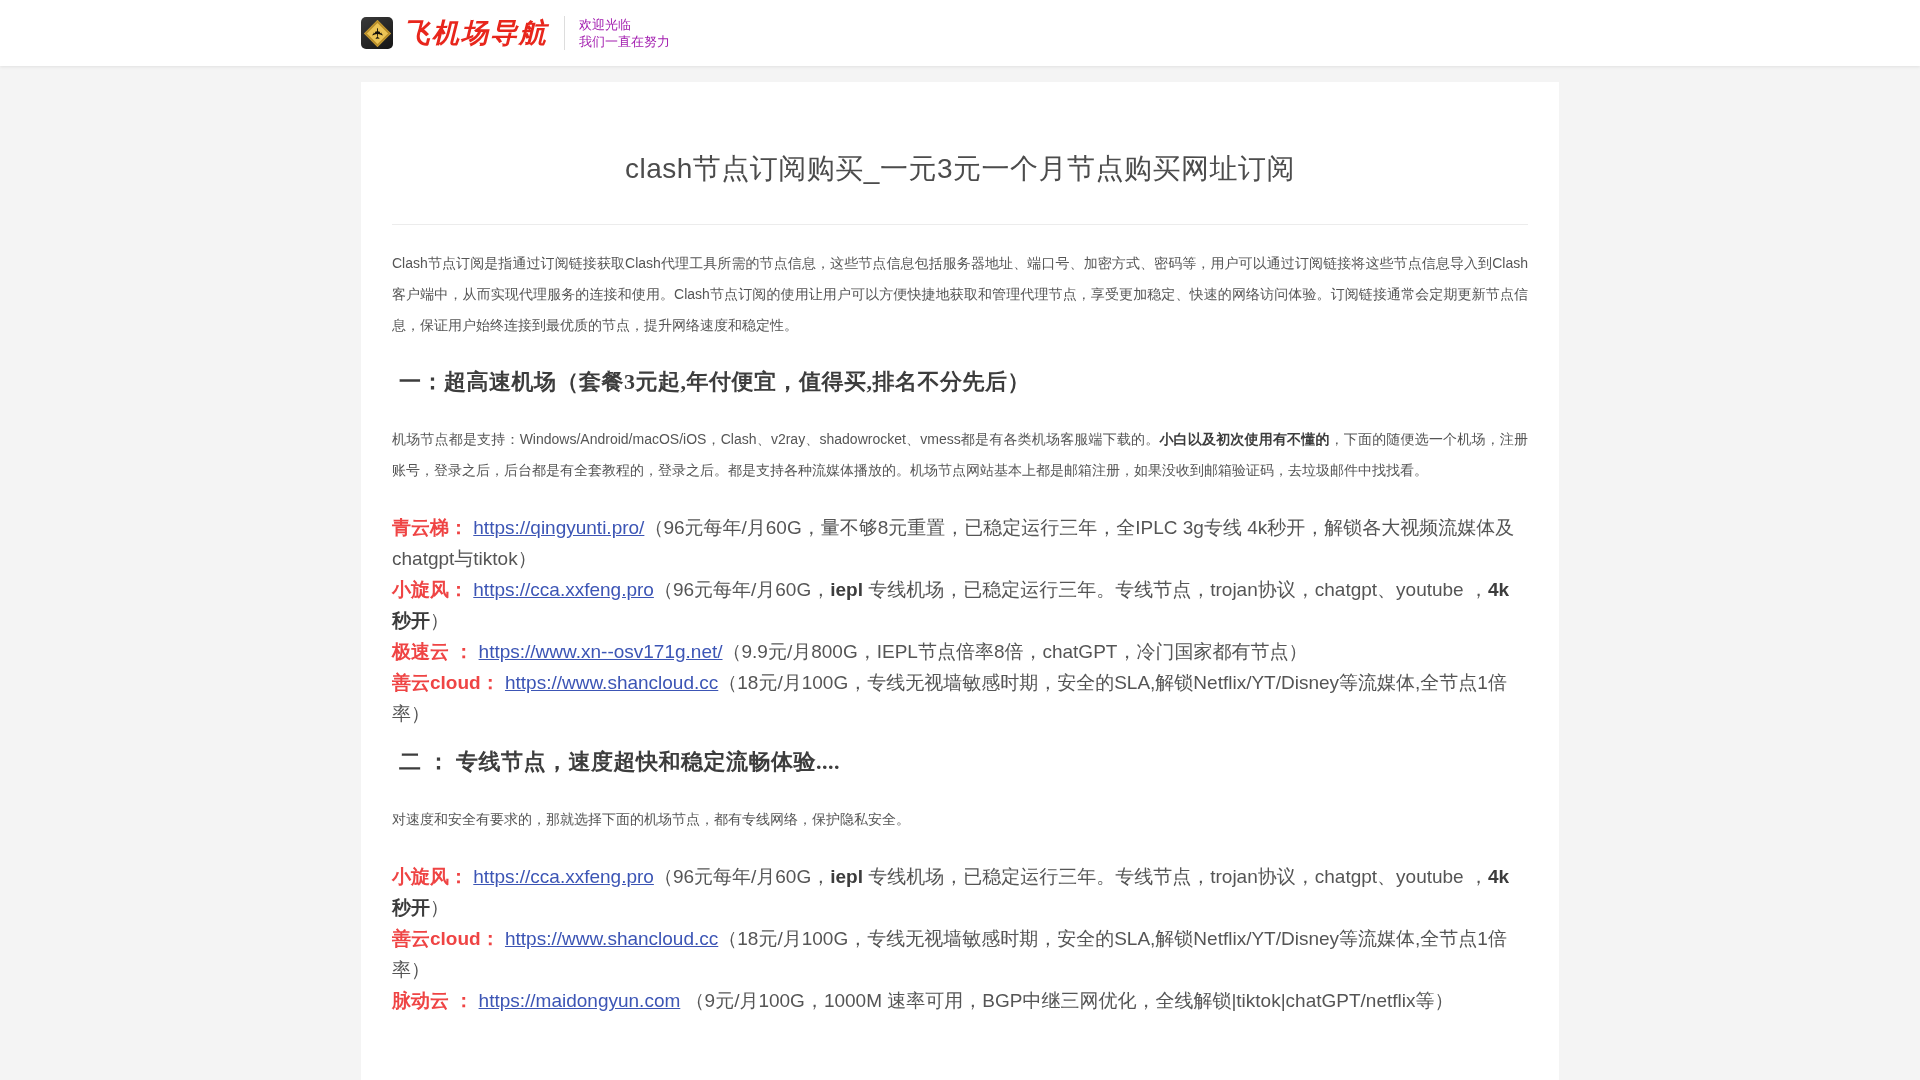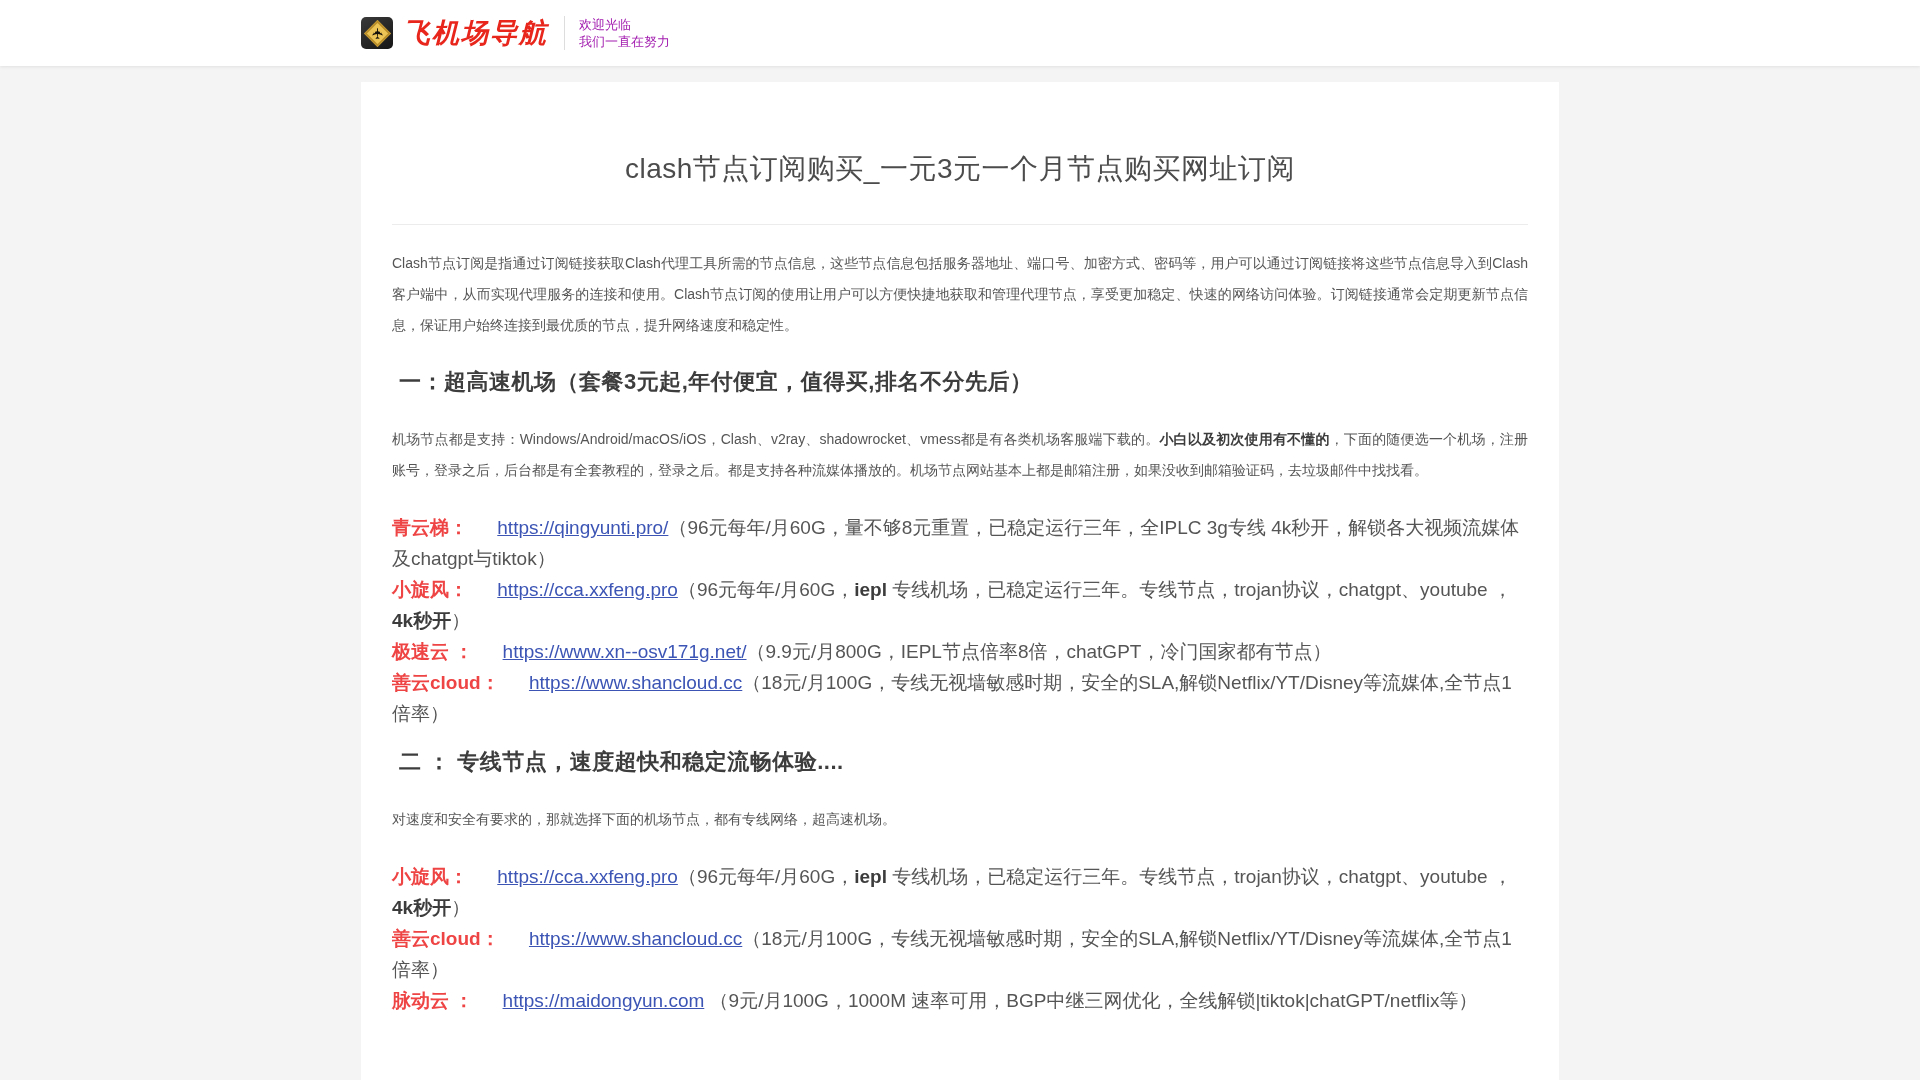--- a/index.html
+++ b/index.html
@@ -29,25 +29,25 @@
   
   .card { width: 1198px; min-height: 982px; margin: 16px auto 0;
     background: #fff; padding: 40px 31px 60px; }
   .page-title { font-size: 28px; font-weight: normal; color: #4c4c4c;
     text-align: center; margin: 28px 0 36px; letter-spacing: 0.5px; }
   .title-divider { border: none; border-top: 1px solid #ececec; margin: 0 0 23px; }
   .body-p { font-size: 14px; line-height: 31px; color: #555;
     margin: 0 0 26px; text-align: justify; }
   .body-p strong, .row-desc strong { color: #3c3c3c; }
   .section-heading { font-size: 22px; font-weight: bold; color: #3d3d3d;
-    margin: 18px 0 27px; padding-left: 7px; letter-spacing: 0.5px; }
+    margin: 18px 0 27px; padding-left: 7px; letter-spacing: 0.5px; font-family: Liberation Serif, serif; }
   .link-list { margin: 0 0 6px; }
   .link-row { margin: 0; font-size: 19px; line-height: 31px; color: #555; }
   .row-label { color: #ef4444; }
-  .row-link { color: #3c55b5; text-decoration: underline; cursor: pointer; margin-left: 24px; }
+  .row-link { color: #3c55b5; text-decoration: underline; cursor: pointer; }
   .row-desc { color: #555; }
 </style>
 </head>
 <body>
 
 <header class="site-header">
   <div class="header-inner">
     <a class="logo" href="#">
       <span class="logo-badge">
         <span class="logo-diamond"></span>
@@ -72,20 +72,20 @@
   <h2 class="section-heading">一：超高速机场（套餐3元起,年付便宜，值得买,排名不分先后）</h2>
   <p class="body-p"><span>机场节点都是支持：Windows/Android/macOS/iOS，Clash、v2ray、shadowrocket、vmess都是有各类机场客服端下载的。</span><strong>小白以及初次使用有不懂的</strong><span>，下面的随便选一个机场，注册账号，登录之后，后台都是有全套教程的，登录之后。都是支持各种流媒体播放的。机场节点网站基本上都是邮箱注册，如果没收到邮箱验证码，去垃圾邮件中找找看。</span></p>
   <div class="link-list">
       <p class="link-row"><strong class="row-label">青云梯：</strong> <a class="row-link" href="#">https://qingyunti.pro/</a><span class="row-desc"><span>（96元每年/月60G，量不够8元重置，已稳定运行三年，全IPLC 3g专线 4k秒开，解锁各大视频流媒体及chatgpt与tiktok）</span></span></p>
       <p class="link-row"><strong class="row-label">小旋风：</strong> <a class="row-link" href="#">https://cca.xxfeng.pro</a><span class="row-desc"><span>（96元每年/月60G，</span><strong>iepl</strong><span> 专线机场，已稳定运行三年。专线节点，trojan协议，chatgpt、youtube ，</span><strong>4k秒开</strong><span>）</span></span></p>
       <p class="link-row"><strong class="row-label">极速云 ：</strong> <a class="row-link" href="#">https://www.xn--osv171g.net/</a><span class="row-desc"><span>（9.9元/月800G，IEPL节点倍率8倍，chatGPT，冷门国家都有节点）</span></span></p>
       <p class="link-row"><strong class="row-label">善云cloud：</strong> <a class="row-link" href="#">https://www.shancloud.cc</a><span class="row-desc"><span>（18元/月100G，专线无视墙敏感时期，安全的SLA,解锁Netflix/YT/Disney等流媒体,全节点1倍率）</span></span></p>
     </div>
 
   <h2 class="section-heading">二 ： 专线节点，速度超快和稳定流畅体验....</h2>
-  <p class="body-p">对速度和安全有要求的，那就选择下面的机场节点，都有专线网络，超高速机场。</p>
+  <p class="body-p">对速度和安全有要求的，那就选择下面的机场节点，都有专线网络，保护隐私安全。</p>
   <div class="link-list">
       <p class="link-row"><strong class="row-label">小旋风：</strong> <a class="row-link" href="#">https://cca.xxfeng.pro</a><span class="row-desc"><span>（96元每年/月60G，</span><strong>iepl</strong><span> 专线机场，已稳定运行三年。专线节点，trojan协议，chatgpt、youtube ，</span><strong>4k秒开</strong><span>）</span></span></p>
       <p class="link-row"><strong class="row-label">善云cloud：</strong> <a class="row-link" href="#">https://www.shancloud.cc</a><span class="row-desc"><span>（18元/月100G，专线无视墙敏感时期，安全的SLA,解锁Netflix/YT/Disney等流媒体,全节点1倍率）</span></span></p>
       <p class="link-row"><strong class="row-label">脉动云 ：</strong> <a class="row-link" href="#">https://maidongyun.com</a><span class="row-desc"><span> （9元/月100G，1000M 速率可用，BGP中继三网优化，全线解锁|tiktok|chatGPT/netflix等）</span></span></p>
     </div>
 
 </main>
 
 </body></html>

